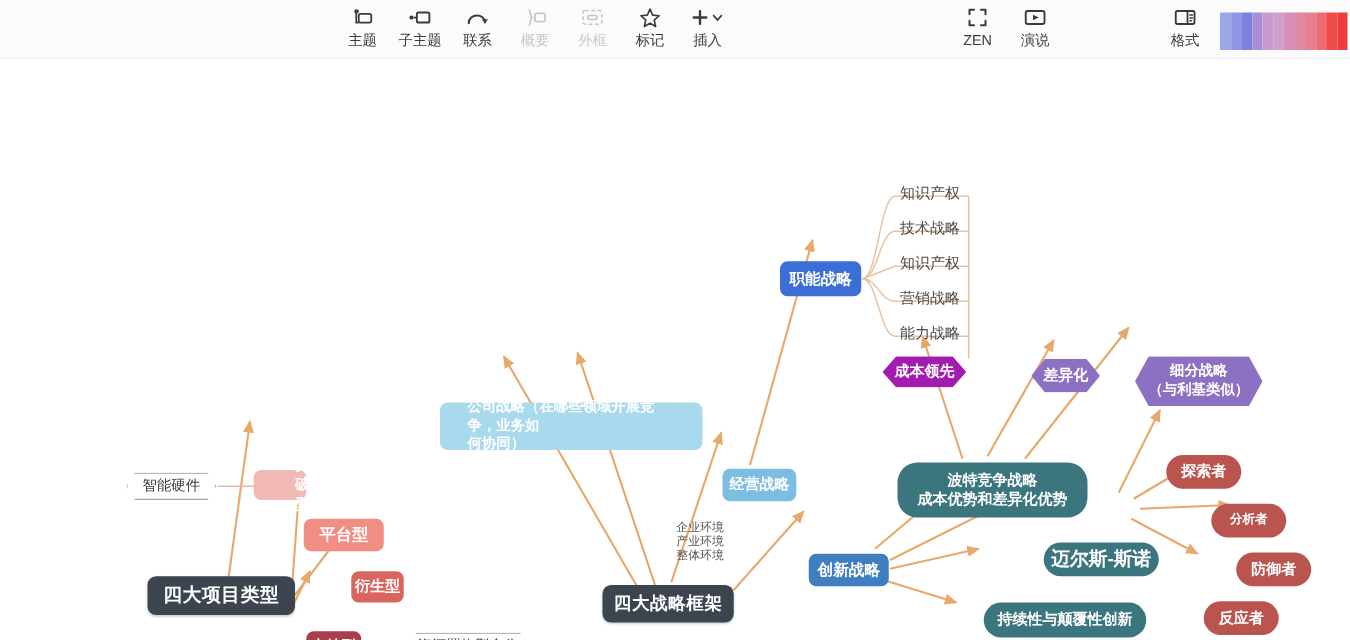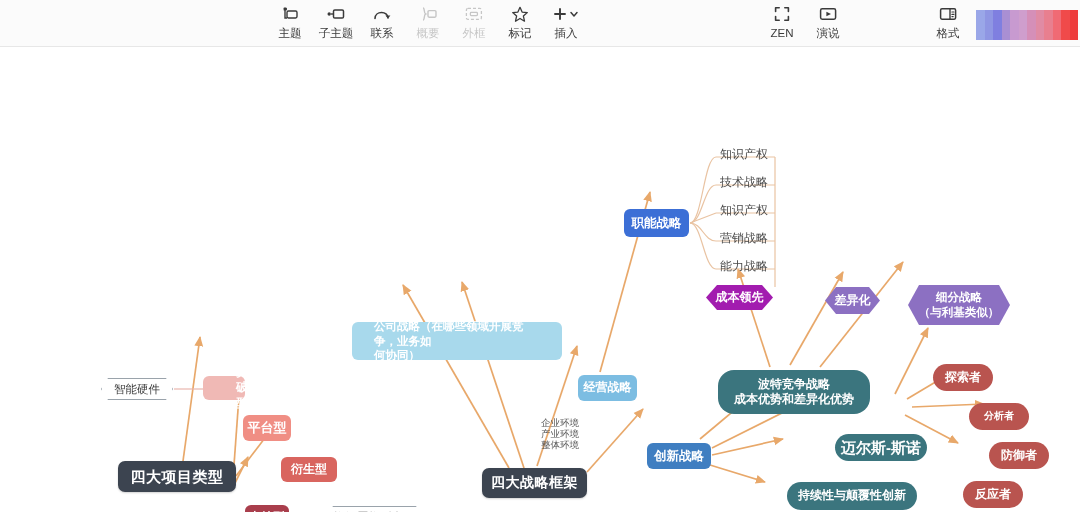--- a/index.html
+++ b/index.html
@@ -242,22 +242,22 @@
         <path d="M716,166 L775,166"></path>
         <path d="M716,194 L775,194"></path>
         <path d="M716,222 L775,222"></path>
         <path d="M775,110 L775,240"></path>
       </g>
     </svg>
 
     <div id="nodes">
         <div class="node root" style="left: 118px; top: 414px; width: 118px; height: 31px; font-size: 15px;">四大项目类型</div>
         <div class="node rr" style="left: 203px; top: 329px; width: 42px; height: 24px; font-size: 12px; background: rgb(240, 185, 181); padding-left: 36px;">突破型</div>
-        <div class="node rr" style="left: 243px; top: 368px; width: 48px; height: 26px; font-size: 13px; background: rgb(240, 142, 132);">平台型</div>
-        <div class="node rr" style="left: 281px; top: 410px; width: 56px; height: 25px; font-size: 12px; background: rgb(217, 101, 95);">衍生型</div>
+        <div class="node rr" style="left: 243px; top: 368px; width: 64px; height: 26px; font-size: 13px; background: rgb(240, 142, 132);">平台型</div>
+        <div class="node rr" style="left: 281px; top: 410px; width: 42px; height: 25px; font-size: 12px; background: rgb(217, 101, 95);">衍生型</div>
         <div class="node rr" style="left: 245px; top: 458px; width: 44px; height: 25px; font-size: 12px; background: rgb(169, 62, 76);">支持型</div>
         <div class="node hexo" style="left: 101px; top: 331px; width: 72px; height: 22px; font-size: 11.5px;">智能硬件</div>
         <div class="node hexo" style="left: 326px; top: 459px; width: 97px; height: 22px; font-size: 11.5px;">资源置换型合作</div>
         <div class="node root" style="left: 482px; top: 421px; width: 105px; height: 30px; font-size: 14px;">四大战略框架</div>
         <div class="node rr" style="left: 352px; top: 275px; width: 210px; height: 38px; font-size: 11.5px; background: rgb(168, 217, 236); justify-content: flex-start; text-align: left; padding: 0px 22px; box-sizing: border-box;">公司战略（在哪些领域开展竞争，业务如
 何协同）</div>
         <div class="node rr" style="left: 578px; top: 328px; width: 59px; height: 26px; font-size: 12px; background: rgb(124, 189, 226);">经营战略</div>
         <div class="node rr" style="left: 624px; top: 162px; width: 65px; height: 28px; font-size: 12.5px; background: rgb(60, 111, 214);">职能战略</div>
         <div class="node rr" style="left: 647px; top: 396px; width: 64px; height: 26px; font-size: 12.5px; background: rgb(63, 126, 193);">创新战略</div>
         <div class="node plain" style="left: 715px; top: 100px; width: 58px; height: 16px; font-size: 12px;">知识产权</div>

